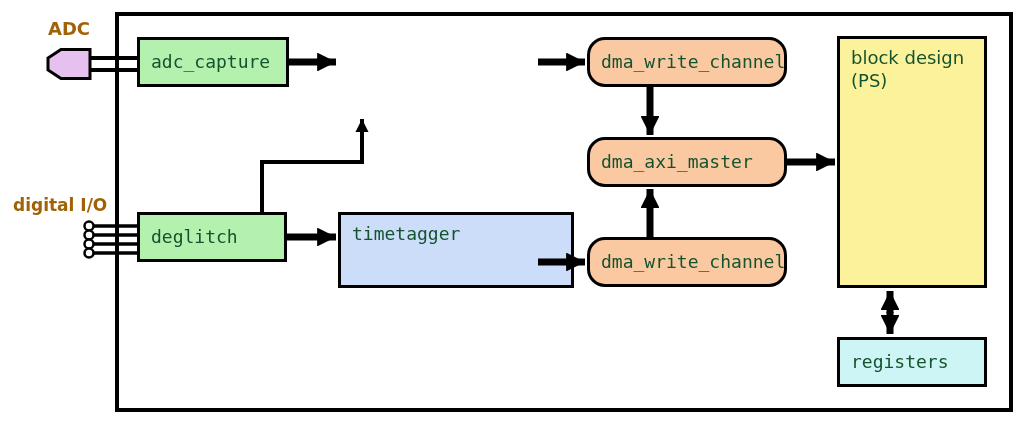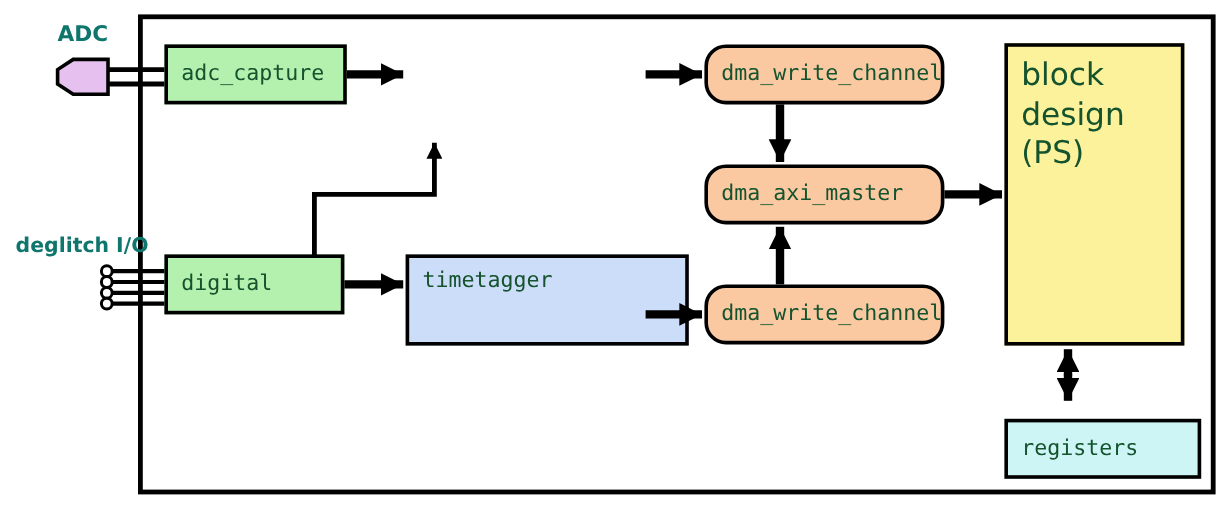--- a/index.html
+++ b/index.html
@@ -17,45 +17,45 @@
     display:flex; align-items:center;
     font-family:"DejaVu Sans Mono", monospace; font-size:18px; color:#14532d;
     padding-left:11px;
   }
   .block.tall { align-items:flex-start; padding-top:8px; }
   .bg-green  { background:var(--module_green); }
   .bg-blue   { background:var(--module_blue); }
   .bg-orange { background:var(--module_orange);border-radius:18px; }
   .bg-yellow { background:var(--module_yellow); }
   .bg-cyan   { background:var(--module_cyan); }
-  .block.sans { font-family:"DejaVu Sans", sans-serif; font-size:26px; }
+  .block.sans { font-family:"DejaVu Sans", sans-serif; font-size:18px; }
   .block .lbl { white-space:pre-line; line-height:1.25; }
   .ext-label {
-    position:absolute; z-index:2; color:#0f766e; font-weight:bold;
+    position:absolute; z-index:2; color:#a16207; font-weight:bold;
     font-family:"DejaVu Sans", sans-serif;
   }
   .ext-label.adc { left:48px; top:18px; font-size:18px; }
   .ext-label.dio { left:13px; top:195px; font-size:17px; }
 </style>
 </head>
 <body>
 
 <div class="canvas">
 
   <div class="frame"></div>
 
   <div class="ext-label adc">ADC</div>
-  <div class="ext-label dio">deglitch I/O</div>
+  <div class="ext-label dio">digital I/O</div>
 
   <div class="block bg-green" style="left:137px;top:37px;width:152px;height:50px">
     <span class="lbl">adc_capture</span>
   </div>
 
   <div class="block bg-green" style="left:137px;top:212px;width:150px;height:50px">
-    <span class="lbl">digital</span>
+    <span class="lbl">deglitch</span>
   </div>
 
 
   <div class="block bg-blue tall" style="left:338px;top:212px;width:236px;height:76px">
     <span class="lbl">timetagger</span>
   </div>
 
   <div class="block bg-orange" style="left:587px;top:37px;width:200px;height:50px">
     <span class="lbl">dma_write_channel</span>
   </div>
@@ -66,21 +66,21 @@
 
   <div class="block bg-orange" style="left:587px;top:237px;width:200px;height:50px">
     <span class="lbl">dma_write_channel</span>
   </div>
 
   <div class="block bg-yellow tall sans" style="left:837px;top:36px;width:150px;height:252px">
     <span class="lbl">block design
 (PS)</span>
   </div>
 
-  <div class="block bg-cyan" style="left:837px;top:349px;width:164px;height:50px">
+  <div class="block bg-cyan" style="left:837px;top:337px;width:150px;height:50px">
     <span class="lbl">registers</span>
   </div>
 
   <svg class="wires" width="1025" height="425" viewBox="0 0 1025 425">
     <defs>
       <marker id="ah" viewBox="0 0 4 4" markerWidth="2.7" markerHeight="2.7" refX="4" refY="2" orient="auto">
         <path d="M0,0 L4,2 L0,4 Z" fill="#000"></path>
       </marker>
       <marker id="ahThin" viewBox="0 0 4 4" markerWidth="3.3" markerHeight="3.3" refX="4" refY="2" orient="auto">
         <path d="M0,0 L4,2 L0,4 Z" fill="#000"></path>

